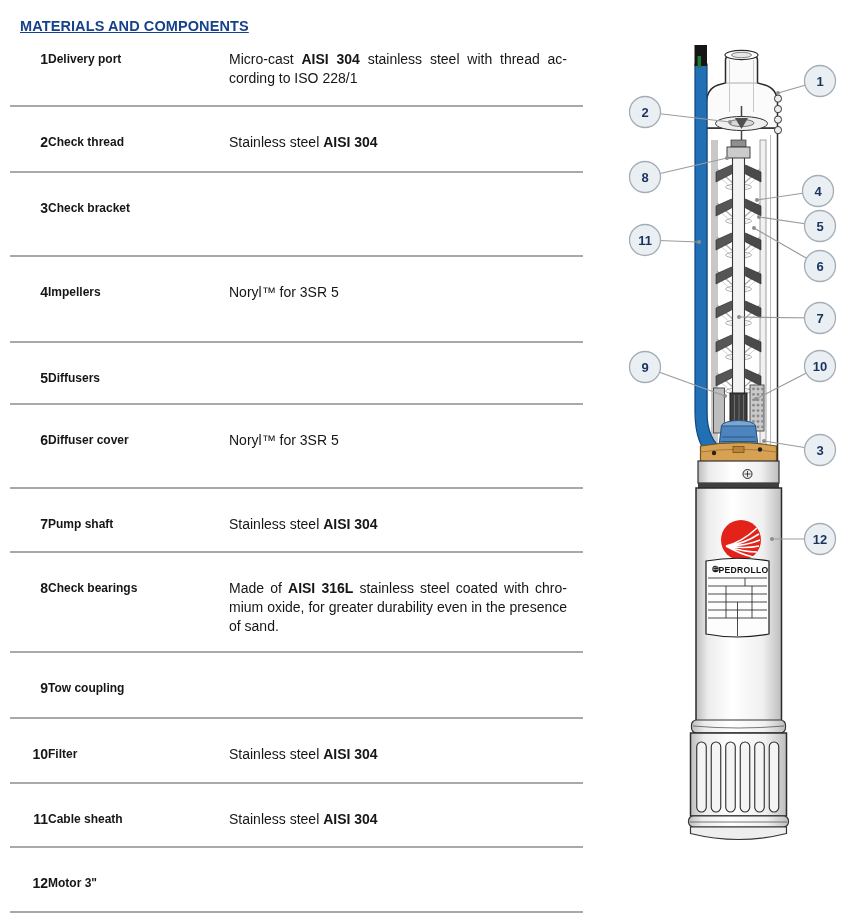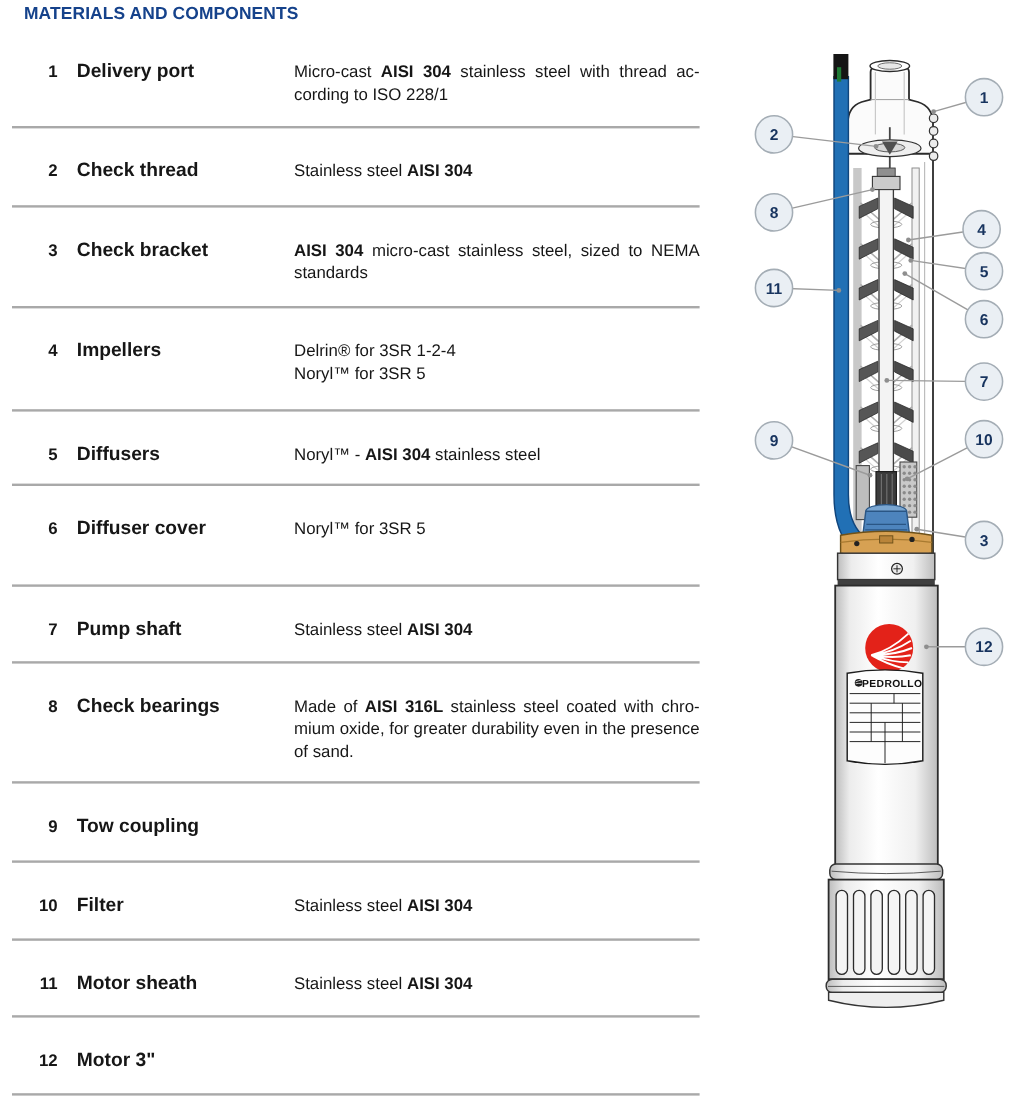--- a/index.html
+++ b/index.html
@@ -5,25 +5,25 @@
   :root{
     --title-blue:#15428b; --sep:#a9a9a9; --text:#161616;
     --callout-fill:#eaeff4; --callout-border:#a4adb5; --callout-text:#17335e;
     --leader:#9b9b9b; --cable-blue:#2170b5; --cable-dark:#10457c;
     --coupling-blue:#4d84bd; --coupling-dark:#2a5685;
     --orange:#d7a153; --orange-dark:#6e5119; --red:#e32219;
   }
   *{margin:0;padding:0;box-sizing:border-box;}
   html,body{width:855px;height:923px;}
   body{background:#ffffff;font-family:"Liberation Sans",sans-serif;color:var(--text);overflow:hidden;position:relative;}
-  .page-title{position:absolute;left:20px;top:4px;font-size:14.5px;font-weight:700;color:var(--title-blue);letter-spacing:.1px;}
+  .page-title{position:absolute;left:20px;top:18px;font-size:14.5px;font-weight:700;color:var(--title-blue);letter-spacing:.1px;text-decoration:underline;}
   .materials-table{position:absolute;left:10px;top:36px;width:573px;}
   .row{display:flex;border-bottom:2px solid var(--sep);align-items:flex-start;}
   .col-num{width:38px;text-align:right;font-weight:700;font-size:14px;line-height:19px;flex:0 0 auto;}
-  .col-label{margin-left:16px;width:165px;font-weight:700;font-size:16px;line-height:19px;flex:0 0 auto;}
+  .col-label{width:165px;font-weight:700;font-size:12px;line-height:19px;flex:0 0 auto;}
   .col-desc{margin-left:16px;width:338px;font-size:14px;line-height:19px;flex:0 0 auto;}
   .desc-line{text-align:justify;hyphens:manual;}
   .desc-line b{font-weight:700;}
   .diagram{position:absolute;left:600px;top:30px;width:255px;height:860px;}
   svg text.brand{font-family:"Liberation Sans",sans-serif;font-weight:700;}
 </style>
 </head>
 <body>
 
 <div class="page-title">MATERIALS AND COMPONENTS</div>
@@ -39,38 +39,31 @@
     <div class="row" style="height: 66px; padding-top: 26px;">
       <div class="col-num">2</div>
       <div class="col-label">Check thread</div>
       <div class="col-desc">
         <div class="desc-line"><span>Stainless steel </span><b>AISI 304</b></div>
       </div>
     </div>
     <div class="row" style="height: 84px; padding-top: 26px;">
       <div class="col-num">3</div>
       <div class="col-label">Check bracket</div>
-      <div class="col-desc">
-        <div class="desc-line"><b>AISI 304</b><span> micro-cast stainless steel, sized to NEMA standards</span></div>
-      </div>
     </div>
     <div class="row" style="height: 86px; padding-top: 26px;">
       <div class="col-num">4</div>
       <div class="col-label">Impellers</div>
       <div class="col-desc">
-        <div class="desc-line"><span>Delrin® for 3SR 1-2-4</span></div>
         <div class="desc-line"><span>Noryl™ for 3SR 5</span></div>
       </div>
     </div>
     <div class="row" style="height: 62px; padding-top: 26px;">
       <div class="col-num">5</div>
       <div class="col-label">Diffusers</div>
-      <div class="col-desc">
-        <div class="desc-line"><span>Noryl™ - </span><b>AISI 304</b><span> stainless steel</span></div>
-      </div>
     </div>
     <div class="row" style="height: 84px; padding-top: 26px;">
       <div class="col-num">6</div>
       <div class="col-label">Diffuser cover</div>
       <div class="col-desc">
         <div class="desc-line"><span>Noryl™ for 3SR 5</span></div>
       </div>
     </div>
     <div class="row" style="height: 64px; padding-top: 26px;">
       <div class="col-num">7</div>
@@ -92,21 +85,21 @@
     </div>
     <div class="row" style="height: 65px; padding-top: 26px;">
       <div class="col-num">10</div>
       <div class="col-label">Filter</div>
       <div class="col-desc">
         <div class="desc-line"><span>Stainless steel </span><b>AISI 304</b></div>
       </div>
     </div>
     <div class="row" style="height: 64px; padding-top: 26px;">
       <div class="col-num">11</div>
-      <div class="col-label">Motor sheath</div>
+      <div class="col-label">Cable sheath</div>
       <div class="col-desc">
         <div class="desc-line"><span>Stainless steel </span><b>AISI 304</b></div>
       </div>
     </div>
     <div class="row" style="height: 65px; padding-top: 26px;">
       <div class="col-num">12</div>
       <div class="col-label">Motor 3"</div>
     </div>
   </div>
 

